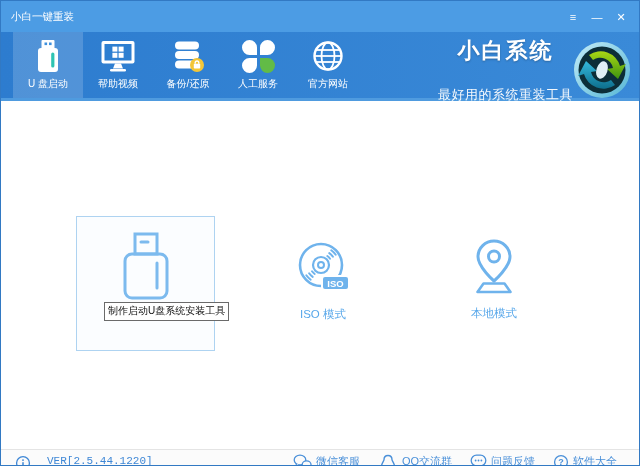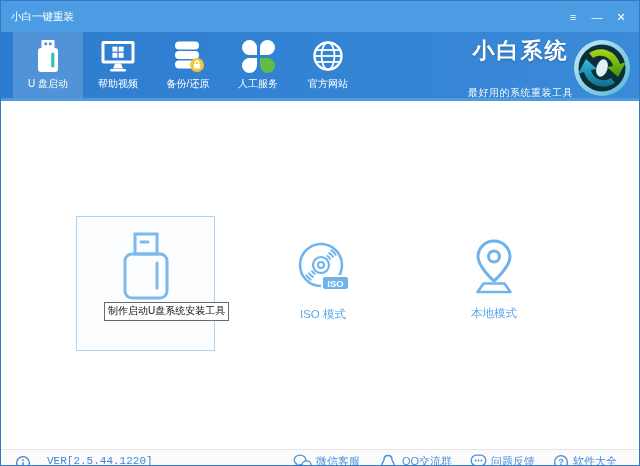--- a/index.html
+++ b/index.html
@@ -15,21 +15,21 @@
 
   
   .toolbar { height:69px; background:linear-gradient(90deg,#2d7ccf,#3a8ad8); border-bottom:3px solid #4f9bdf; display:flex; padding-left:12px; position:relative; }
   .tab { width:70px; height:100%; display:flex; flex-direction:column; align-items:center; justify-content:flex-end; padding-bottom:7px; cursor:pointer; }
   .tab.selected { background:rgba(255,255,255,0.17); }
   .tab-icon { height:36px; display:flex; align-items:center; justify-content:center; }
   .tab-label { color:#fff; font-size:10px; margin-top:3px; white-space:nowrap; }
   .brand { position:absolute; right:8px; top:4px; display:flex; align-items:center; }
   .brand-text { color:#fff; text-align:center; }
   .brand-name { font-size:22px; font-weight:bold; letter-spacing:2px; text-shadow:0 1px 2px rgba(0,0,0,0.25); white-space:nowrap; }
-  .brand-tagline { font-size:10px; margin-top:20px; letter-spacing:0.5px; opacity:0.95; white-space:nowrap; }
+  .brand-tagline { font-size:13px; margin-top:20px; letter-spacing:0.5px; opacity:0.95; white-space:nowrap; }
 
   
   .content { position:relative; height:348px; background:#fff; }
   .usb-box { position:absolute; left:75px; top:115px; width:139px; height:135px; border:1px solid #aed3f1; background:#fbfdff; cursor:pointer; }
   .usb-icon-wrap { position:absolute; left:34px; top:14px; }
   .tooltip { position:absolute; left:103px; top:201px; background:#ffffff; border:1px solid #6a6a6a; font-size:10px; color:#111; padding:1px 3px 2px 3px; white-space:nowrap; z-index:5; }
   .mode { position:absolute; width:120px; text-align:center; cursor:pointer; }
   .mode.iso { left:262px; top:139px; }
   .mode.local { left:433px; top:136px; }
   .mode-label { color:#57a7ea; font-size:11.5px; margin-top:7px; white-space:nowrap; }

